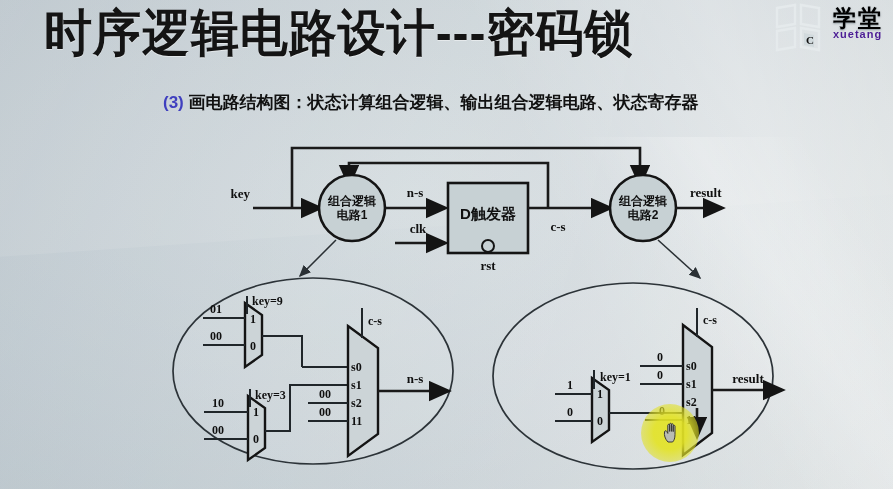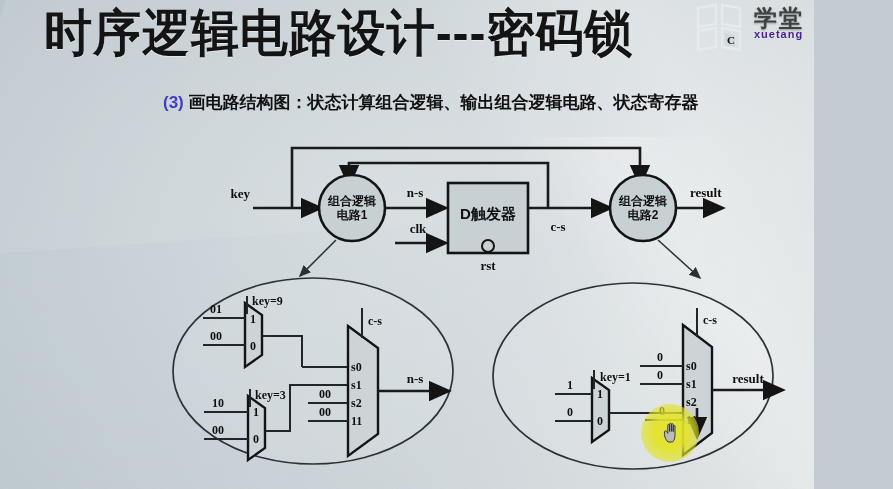--- a/index.html
+++ b/index.html
@@ -2,21 +2,21 @@
 <html><head>
 <meta charset="utf-8">
 <style>
   html,body{margin:0;padding:0;}
   body{
     width:893px;height:489px;overflow:hidden;
     font-family:"Liberation Sans","DejaVu Sans",sans-serif;
     background:#c3ccd2;
     position:relative;
   }
-  #stage{position:absolute;inset:0;width:814px;height:489px;overflow:hidden;}
+  #stage{position:absolute;inset:0;width:893px;height:489px;overflow:hidden;}
 
   
   .bg-base{
     position:absolute;inset:0;
     background:
       linear-gradient(118deg,#b9c4cb 0%,#c2ccd2 18%,#ccd5d9 42%,#d3dade 62%,#dfe4e5 82%,#e8ebea 100%);
   }
   .bg-facet-a{
     position:absolute;left:-10%;top:-30%;width:70%;height:200%;
     background:linear-gradient(100deg,rgba(255,255,255,0.12),rgba(255,255,255,0));
@@ -57,21 +57,21 @@
     font-size:17px;line-height:22px;font-weight:700;color:#111;
     white-space:nowrap;
   }
   .subtitle .num{color:#3f3fbf;}
 
   
   .logo{position:absolute;right:-8px;top:2px;width:130px;height:52px;}
   .logo svg{display:block;}
   .logo-text{
     position:absolute;left:62px;top:1px;
-    font-size:23px;font-weight:700;color:#404040;letter-spacing:2px;
+    font-size:23px;font-weight:700;color:#000000;letter-spacing:2px;
     white-space:nowrap;text-shadow:0 1px 2px rgba(70,85,95,.5);
   }
   .logo-sub{
     position:absolute;left:62px;top:26px;
     font-size:11px;font-weight:700;color:#4c1d95;letter-spacing:1px;
     white-space:nowrap;
   }
 
   
   #diagram{position:absolute;left:0;top:118px;width:893px;height:371px;}

